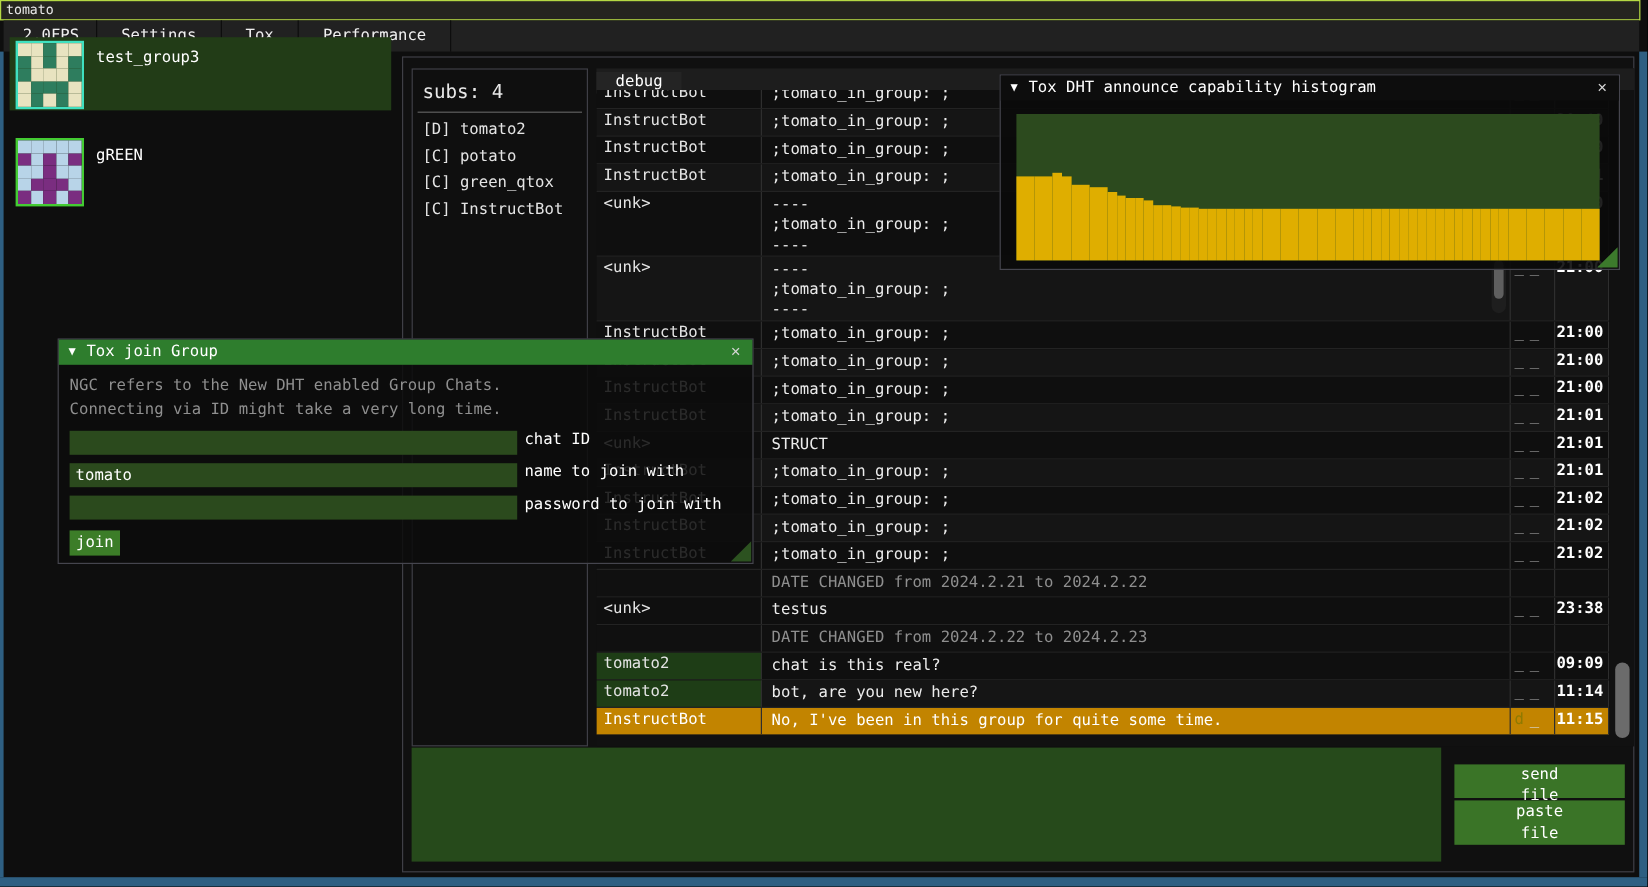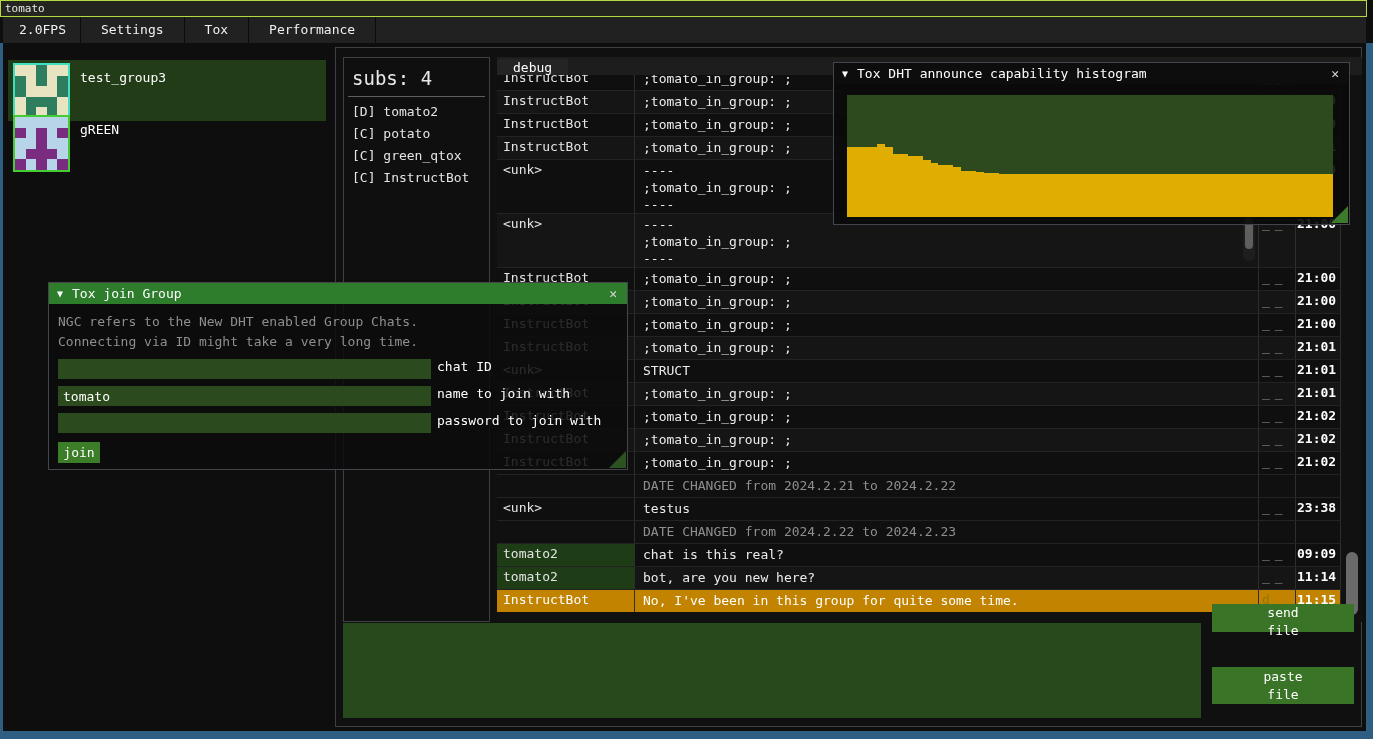--- a/index.html
+++ b/index.html
@@ -21,21 +21,21 @@
   .group-row.selected{background:#223c17;}
   .avatar{position:absolute;left:5px;top:3px;width:57px;height:57px;display:grid;
     grid-template-columns:repeat(5,1fr);grid-template-rows:repeat(5,1fr);}
   .group-label{position:absolute;left:72px;top:10px;color:#fff;font-size:13px;}
 
   
   .main-window{position:absolute;left:335px;top:47px;width:1027px;height:680px;border:1px solid #3f3f46;background:#101010;}
 
   
   .subs-panel{position:absolute;left:343px;top:57px;width:147px;height:565px;border:1px solid #3f3f46;background:#0f0f0f;}
-  .subs-header{color:#e8e8e8;font-size:19px;padding:9px 8px 7px 8px;}
+  .subs-header{color:#e8e8e8;font-size:16px;padding:9px 8px 7px 8px;}
   .subs-sep{height:1px;background:#5f5f5f;margin:0 4px 5px 4px;}
   .member-item{color:#e4e4e4;font-size:13px;padding:2px 8px;height:22px;cursor:pointer;}
 
   
   .chat-panel{position:absolute;left:497px;top:57px;width:865px;height:565px;background:#111;}
   .tab-strip{position:absolute;left:0;top:0;width:100%;height:18px;background:#1d1d1d;}
   .tab{display:inline-block;color:#fff;font-size:13px;padding:1px 16px;background:#242424;height:18px;cursor:pointer;}
   .chat-rows{position:absolute;left:0;top:18px;width:844px;height:537px;overflow:hidden;}
   .row{display:flex;border-bottom:1px solid #232323;background:#0f0f0f;min-height:23px;cursor:default;}
   .row:nth-child(even){background:#151515;}
@@ -54,21 +54,21 @@
   .row.highlight .cell-name,.row.highlight .cell-msg,.row.highlight .cell-time{color:#fff;}
   .row.highlight .cell-status span.s1{color:#8f7a00;}
   .row.highlight .cell-status span.s2{color:#d8d8d8;}
   .cell-scrollbar{position:absolute;right:3px;top:1px;width:12px;height:46px;background:#1e1e1e;border-radius:6px;}
   .cell-scrollbar .handle{position:absolute;left:2px;top:2px;width:8px;height:32px;background:#5f5f5f;border-radius:4px;}
   .chat-scrollbar{position:absolute;left:849px;top:495px;width:12px;height:63px;background:#6b6b6b;border-radius:6px;cursor:grab;}
 
   
   .composer-input{position:absolute;left:343px;top:623px;width:858px;height:95px;background:#264a1b;border:none;outline:none;color:#fff;font-size:13px;resize:none;padding:4px 6px;}
   .file-btn{position:absolute;left:1212px;width:142px;background:#3a7427;border:none;color:#fff;font-size:13px;line-height:1.35;white-space:pre-line;text-align:center;cursor:pointer;padding:0;}
-  .file-btn.send{top:604px;height:28px;}
+  .file-btn.send{top:637px;height:28px;}
   .file-btn.paste{top:667px;height:37px;}
 
   
   .float-win{position:absolute;border:1px solid #45454e;}
   .win-titlebar{display:flex;align-items:center;height:21px;font-size:13px;color:#fff;padding:0 8px;cursor:move;}
   .win-titlebar .arrow{font-size:10px;margin-right:9px;cursor:pointer;}
   .win-titlebar .title{flex:1;white-space:nowrap;overflow:hidden;}
   .win-titlebar .close{color:#d8d8d8;font-size:13px;cursor:pointer;padding:0 2px;}
   .grip{position:absolute;right:1px;bottom:1px;width:0;height:0;border-left:17px solid transparent;cursor:nwse-resize;}
 
@@ -96,21 +96,21 @@
   <div class="titlebar">
     <span>tomato</span>
   </div>
   <div class="menubar">
     <div class="menu-item">2.0FPS</div>
     <div class="menu-item">Settings</div>
     <div class="menu-item">Tox</div>
     <div class="menu-item">Performance</div>
   </div>
 
-  <div class="group-row selected" style="top:60px;text-align:right;">
+  <div class="group-row selected" style="top:31px;text-align:right;">
     <div class="avatar" style="border: 2px solid rgb(63, 224, 192);">
         <div style="background: rgb(232, 227, 192);"></div>
         <div style="background: rgb(232, 227, 192);"></div>
         <div style="background: rgb(46, 125, 94);"></div>
         <div style="background: rgb(232, 227, 192);"></div>
         <div style="background: rgb(232, 227, 192);"></div>
         <div style="background: rgb(46, 125, 94);"></div>
         <div style="background: rgb(232, 227, 192);"></div>
         <div style="background: rgb(46, 125, 94);"></div>
         <div style="background: rgb(232, 227, 192);"></div>

